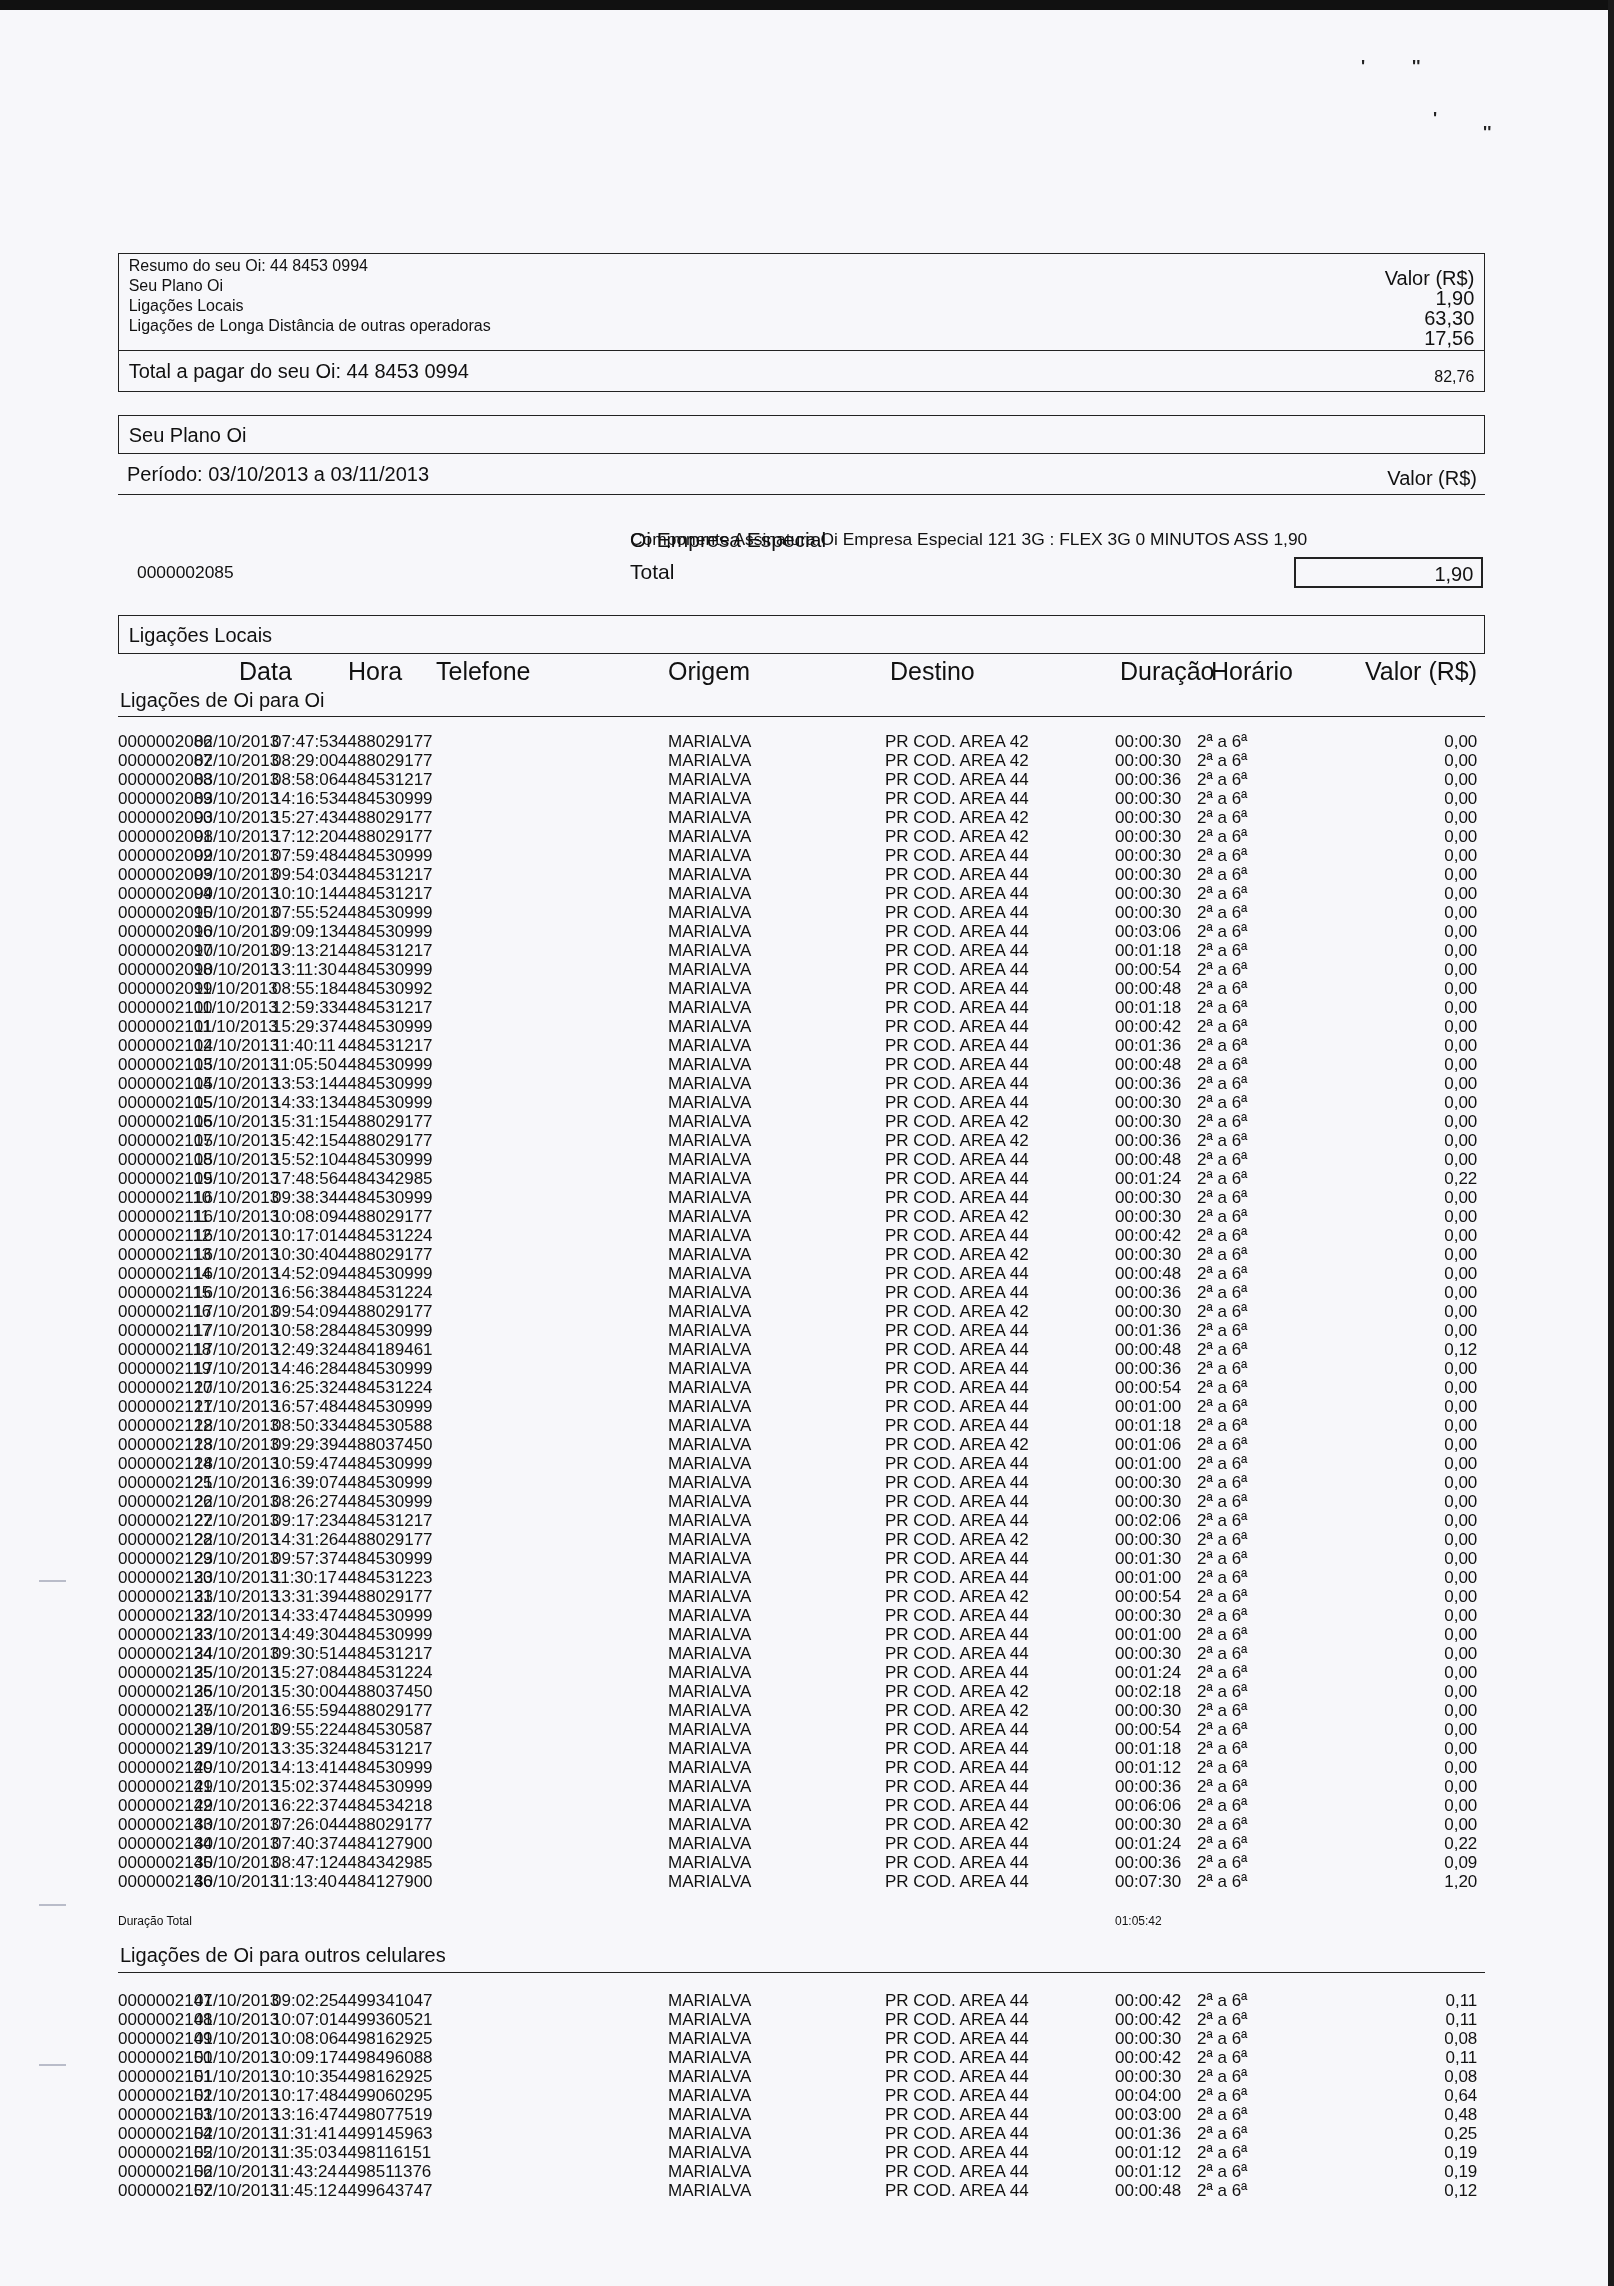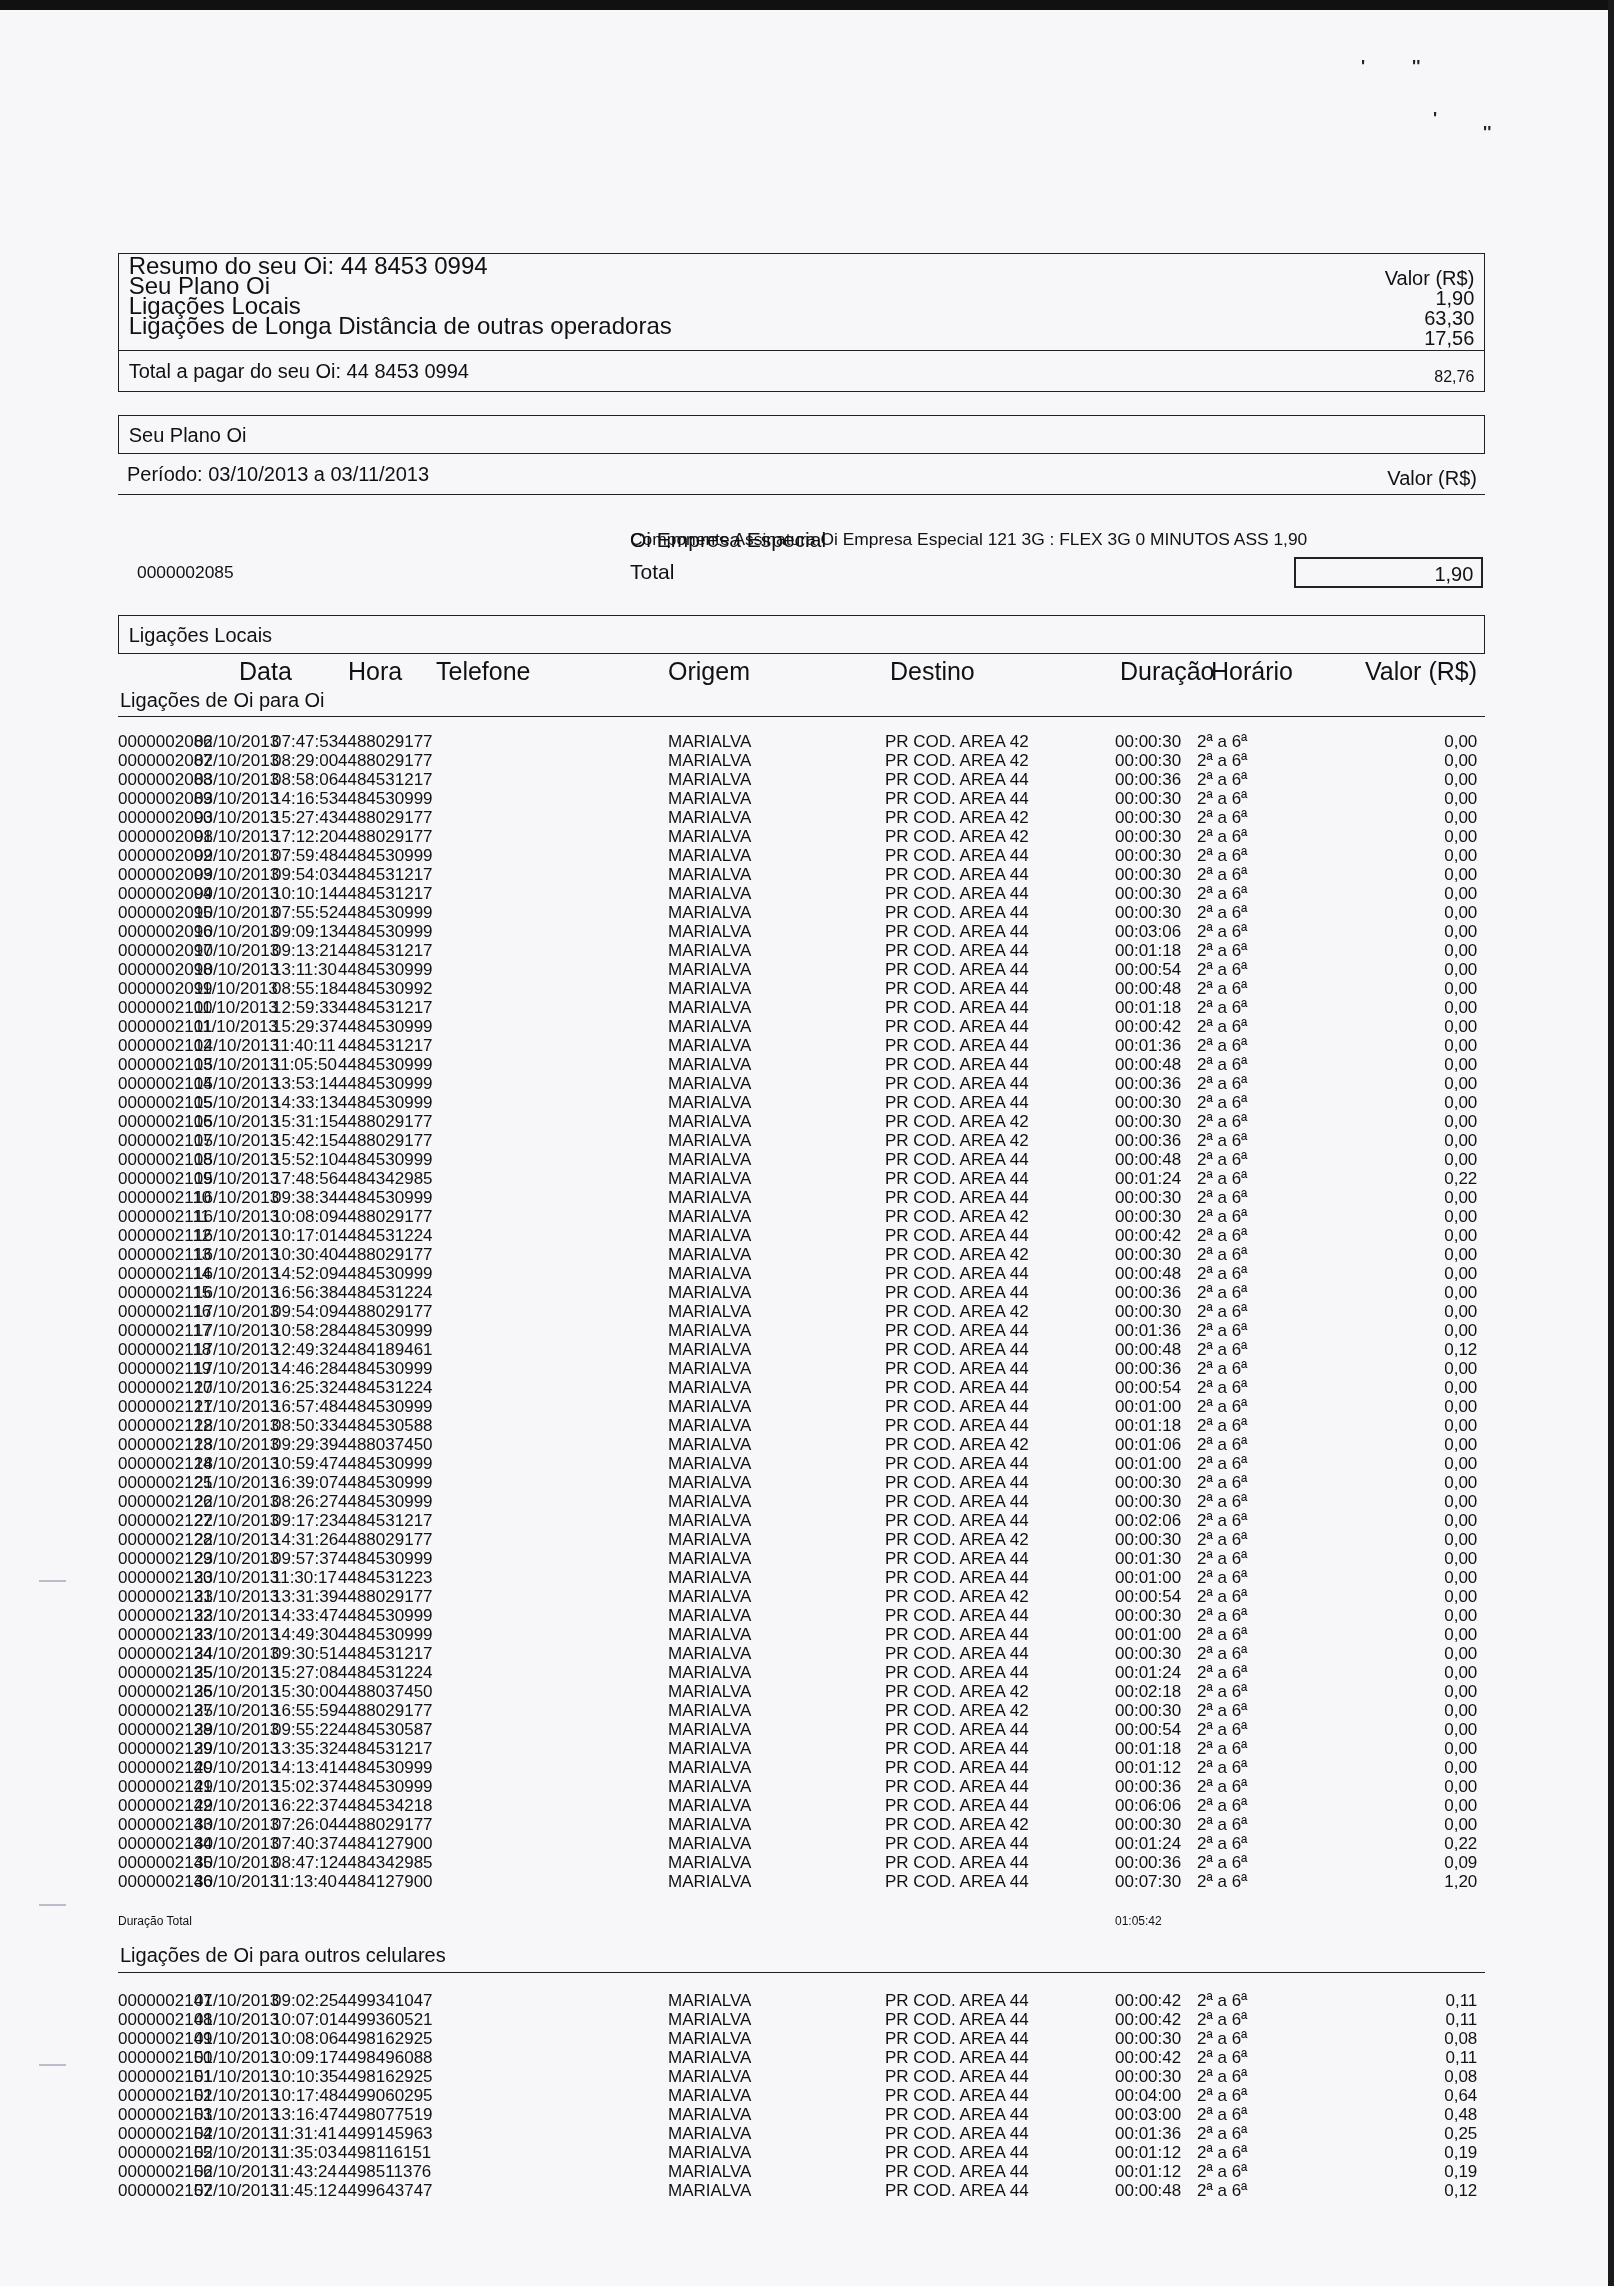--- a/index.html
+++ b/index.html
@@ -11,21 +11,21 @@
     }
     .topbar { position: absolute; left: 0; top: 0; width: 1614px; height: 9.7px; background: #111; }
     .rightbar { position: absolute; right: 0; top: 0; width: 5.8px; height: 2286px; background: #1a1a1a; }
     .page { position: absolute; left: 0; top: 9.7px; width: 1609px; height: 2277px; background: #f7f7fa; }
     .mark { position: absolute; font-size: 17.4px; color: #222; font-weight: bold; }
     .margin-tick { position: absolute; left: 39px; width: 27px; height: 1.9px; background: #b9bcc9; }
 
     
     .box { position: absolute; left: 118px; border: 1.9px solid #222; box-sizing: border-box; }
     .summary { top: 253px; width: 1367px; height: 139px; }
-    .summary .lines { position: absolute; left: 9.7px; top: 1.9px; font-size: 24px; line-height: 20px; }
+    .summary .lines { position: absolute; left: 9.7px; top: 1.9px; font-size: 16px; line-height: 20px; }
     .summary .vals { position: absolute; right: 9.7px; top: 13.5px; font-size: 20px; line-height: 20px; text-align: right; }
     .summary .sep { position: absolute; left: 0; right: 0; top: 96px; border-top: 1.4px solid #222; }
     .summary .total-label { position: absolute; left: 9.7px; top: 106px; font-size: 20px; text-align: right; }
     .summary .total-val { position: absolute; right: 9.7px; top: 114px; font-size: 16px; }
 
     .section-box { height: 39px; width: 1367px; }
     .section-box span { position: absolute; left: 9.7px; top: 7.7px; font-size: 20px; }
     .plan-box { top: 415px; }
     .locais-box { top: 615px; }
 

